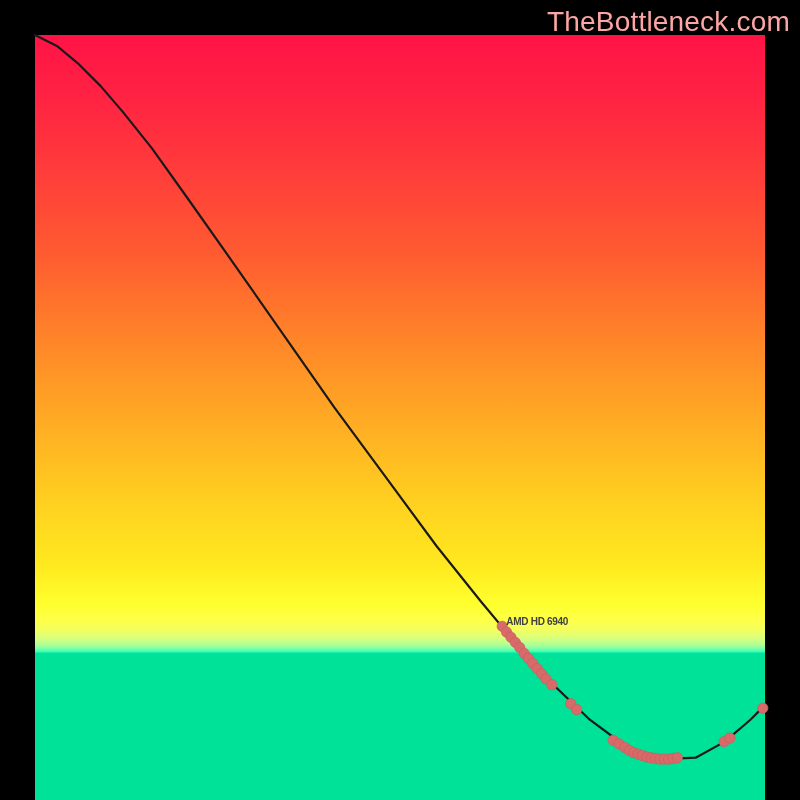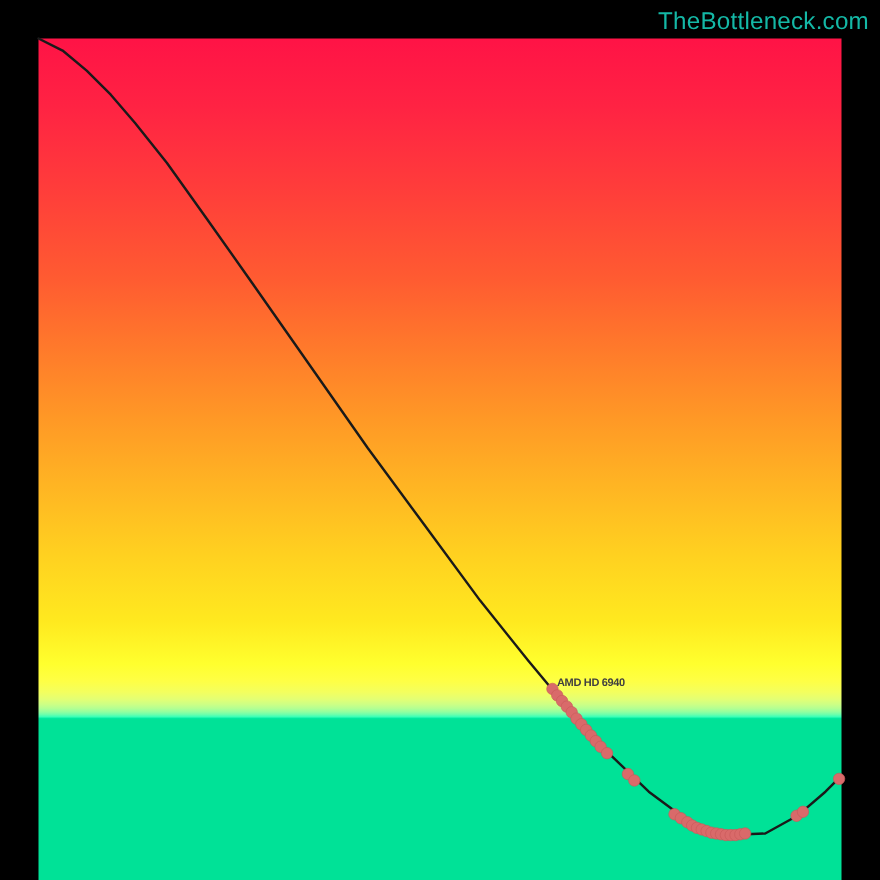--- a/index.html
+++ b/index.html
@@ -110,22 +110,22 @@
     left: 0;
     top: 0;
     width: 730px;
     height: 730px;
     overflow: visible;
   }
   .watermark {
     position: absolute;
     top: 6px;
     right: 10px;
-    color: #14b8a6;
-    font-size: 22px;
+    color: #fca5a5;
+    font-size: 28px;
     font-weight: 400;
     letter-spacing: 0.2px;
     margin-left: 36px;
   }
   .gpu-label {
     position: absolute;
     font-size: 10px;
     font-weight: bold;
     color: #3a3a3a;
     white-space: nowrap;

